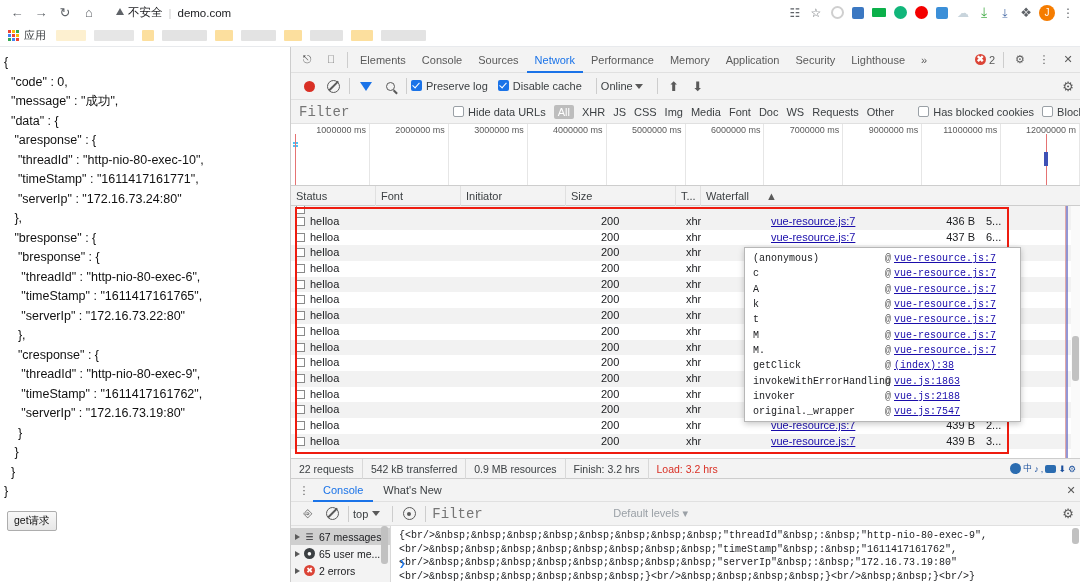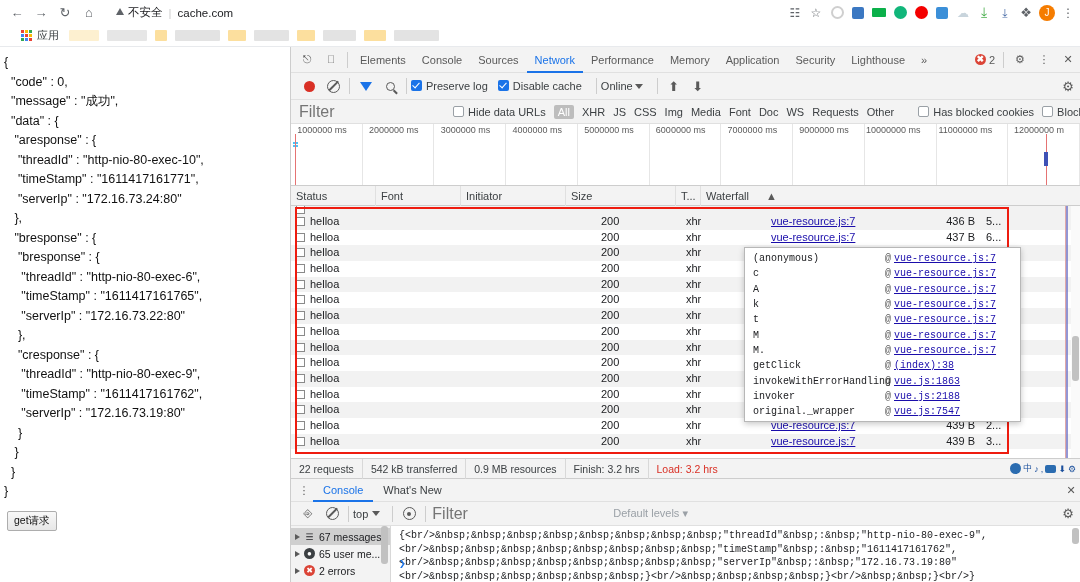--- a/index.html
+++ b/index.html
@@ -49,21 +49,21 @@
   }
   .tb-icon {
     width: 20px; height: 20px; display: flex; align-items: center; justify-content: center;
     font-size: 12px; color: #5f6368; position: relative;
   }
   .sq { width: 12px; height: 12px; border-radius: 2px; display:block; }
 
   
   .bookmarks {
     position: absolute; left: 0; top: 25px; width: 1080px; height: 22px;
-    background: #ffffff; display: flex; align-items: center; padding-left: 21px;
+    background: #ffffff; display: flex; align-items: center; padding-left: 8px;
     border-bottom: 1px solid #e8eaed;
     text-align: right;
   }
   .apps-grid { display: grid; grid-template-columns: repeat(3, 3px); grid-gap: 1px; margin-right: 5px; }
   .apps-grid i { width: 3px; height: 3px; display: block; }
   .bm-label { font-size: 11px; color: #3c4043; margin-right: 10px; }
   .bm-blur { height: 11px; border-radius: 1px; margin-right: 8px; display: inline-block; }
 
   
   .page {
@@ -148,37 +148,37 @@
   .arrow-ic { color: #5a5a5a; font-size: 13px; }
   .gear { color: #5a5a5a; font-size: 13px; }
 
   
   .net-filter {
     display: flex; align-items: center; height: 24px;
     background: #f3f3f3; border-bottom: 1px solid #e0e0e0; padding-left: 6px;
   }
   .filter-input {
     width: 140px; color: #9aa0a6; border: none; background: transparent;
-    font-family: Liberation Sans, sans-serif; font-size: 16px; outline: none;
+    font-family: Liberation Mono, monospace; font-size: 14px; outline: none;
   }
   .vdiv { width: 1px; height: 15px; background: #cdcdcd; margin: 0 8px; }
   .type-chip { color: #3c4043; margin-right: 8px; white-space: nowrap; }
   .type-chip.sel { background: #bdbdbd; color: #fff; border-radius: 2px; padding: 1px 4px; }
 
   
   .overview {
     position: relative; height: 62px; background: #fff;
     border-bottom: 1px solid #cdcdcd;
   }
   .ov-ticks { position: absolute; inset: 0; display: flex; }
   .ov-cell {
     flex: 1; border-right: 1px solid #e6e6e6; position: relative;
     font-size: 9px; color: #5a5a5a;
   }
-  .ov-cell span { position: absolute; right: 15px; top: 1px; white-space: nowrap; }
+  .ov-cell span { position: absolute; right: 3px; top: 1px; white-space: nowrap; }
   .ov-line-red { position: absolute; top: 10px; bottom: 0; width: 1px; background: #e57373; }
   .ov-blue { position: absolute; width: 4px; height: 14px; background: #3f51b5; }
   .ov-dots { position: absolute; left: 2px; top: 18px; display: grid; grid-template-columns: 2px 2px; grid-gap: 1px; }
   .ov-dots i { width: 2px; height: 2px; background: #4fc3f7; display: block; }
 
   
   .net-table { position: relative; }
   .tbl-head {
     display: flex; height: 20px; align-items: center;
     background: #f3f3f3; border-bottom: 1px solid #cdcdcd;
@@ -272,21 +272,21 @@
     <div class="nav-btns">
       <div class="nav-btn">←</div>
       <div class="nav-btn">→</div>
       <div class="nav-btn">↻</div>
       <div class="nav-btn">⌂</div>
     </div>
     <div class="omnibox">
       <span class="warn-tri"></span>
       <span>不安全</span>
       <span class="omni-sep">|</span>
-      <span class="omni-host">cache.com</span>
+      <span class="omni-host">demo.com</span>
     </div>
     <div class="toolbar-right">
       <div class="tb-icon">☷</div>
       <div class="tb-icon">☆</div>
       <div class="tb-icon">
           <span class="sq" style="border:2px solid #cfcfcf;border-radius:50%;width:13px;height:13px"></span>
         </div>
       <div class="tb-icon">
           <span class="sq" style="background:#3b78c2"></span>
         </div>
@@ -471,23 +471,20 @@
         <div class="ov-cell">
             <span>6000000 ms</span>
           </div>
         <div class="ov-cell">
             <span>7000000 ms</span>
           </div>
         <div class="ov-cell">
             <span>9000000 ms</span>
           </div>
         <div class="ov-cell">
-            <span>10000000 ms</span>
-          </div>
-        <div class="ov-cell">
             <span>11000000 ms</span>
           </div>
         <div class="ov-cell">
             <span>12000000 m</span>
           </div>
       </div>
       <div class="ov-line-red" style="left:4px"></div>
       <div class="ov-line-red" style="left:755px"></div>
       <div class="ov-blue" style="left:753px; top:28px"></div>
       <div class="ov-dots">

